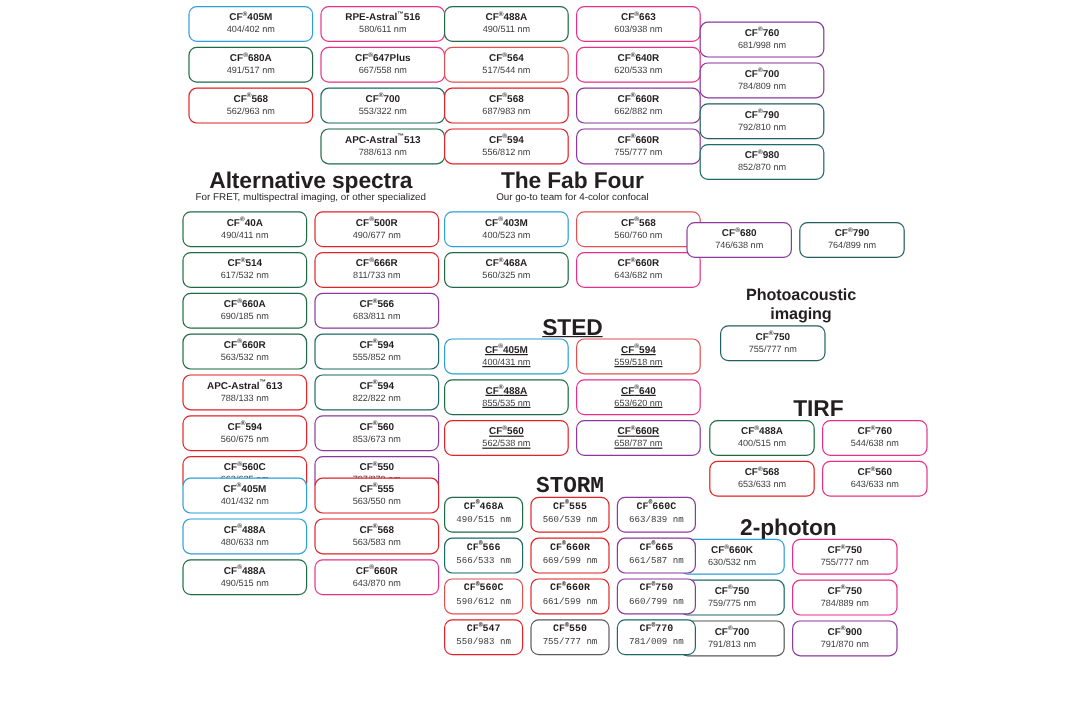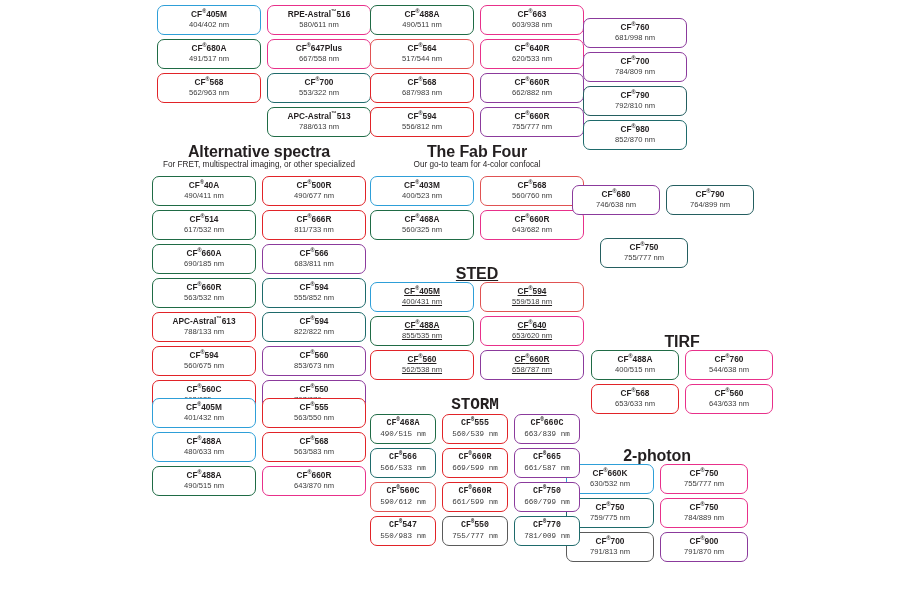--- a/index.html
+++ b/index.html
@@ -20,21 +20,21 @@
     width: 900px;
     height: 594px;
   }
 
   
   .group {
     position: absolute;
   }
 
   .grp-title {
-    font-size: 16px;
+    font-size: 19px;
     font-weight: bold;
     text-align: center;
     color: #231f20;
     letter-spacing: -0.1px;
     line-height: 15px;
     margin: 0 0 1px 0;
     white-space: nowrap;
   }
   .grp-title.two-line {
     white-space: normal;
@@ -340,20 +340,21 @@
         <div class="col">
           <div class="chip w-mid" style="border-color: rgb(36, 94, 96);">
             <div class="name">CF<sup>®</sup>790</div>
             <div class="wl">764/899 nm</div>
           </div>
         </div>
       </div>
     </div>
 
   <div class="group" style="left:600px; top:238px; width:135px;">
+      <div class="grp-title two-line" style="font-size: 13.5px;">Photoacoustic imaging</div>
       <div class="cols">
         <div class="col">
           <div class="chip w-mid" style="border-color: rgb(36, 94, 96);">
             <div class="name">CF<sup>®</sup>750</div>
             <div class="wl">755/777 nm</div>
           </div>
         </div>
       </div>
     </div>
 
@@ -376,21 +377,21 @@
             <div class="wl">544/638 nm</div>
           </div>
           <div class="chip w-mid" style="border-color: rgb(232, 48, 138);">
             <div class="name">CF<sup>®</sup>560</div>
             <div class="wl">643/633 nm</div>
           </div>
         </div>
       </div>
     </div>
 
-  <div class="group" style="left:566px; top:448px;">
+  <div class="group" style="left:566px; top:433px;">
       <div class="grp-title">2-photon</div>
       <div class="cols">
         <div class="col">
           <div class="chip w-mid" style="border-color: rgb(46, 159, 216);">
             <div class="name">CF<sup>®</sup>660K</div>
             <div class="wl">630/532 nm</div>
           </div>
           <div class="chip w-mid" style="border-color: rgb(30, 106, 107);">
             <div class="name">CF<sup>®</sup>750</div>
             <div class="wl">759/775 nm</div>

